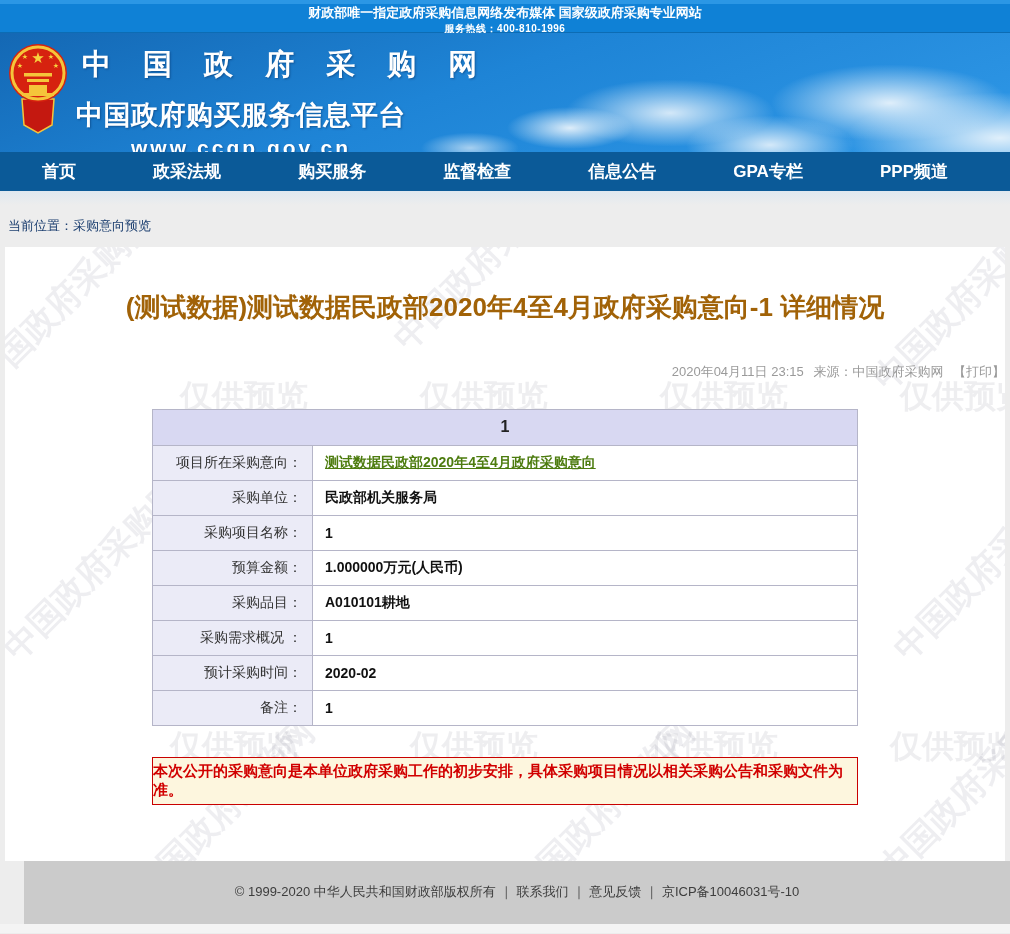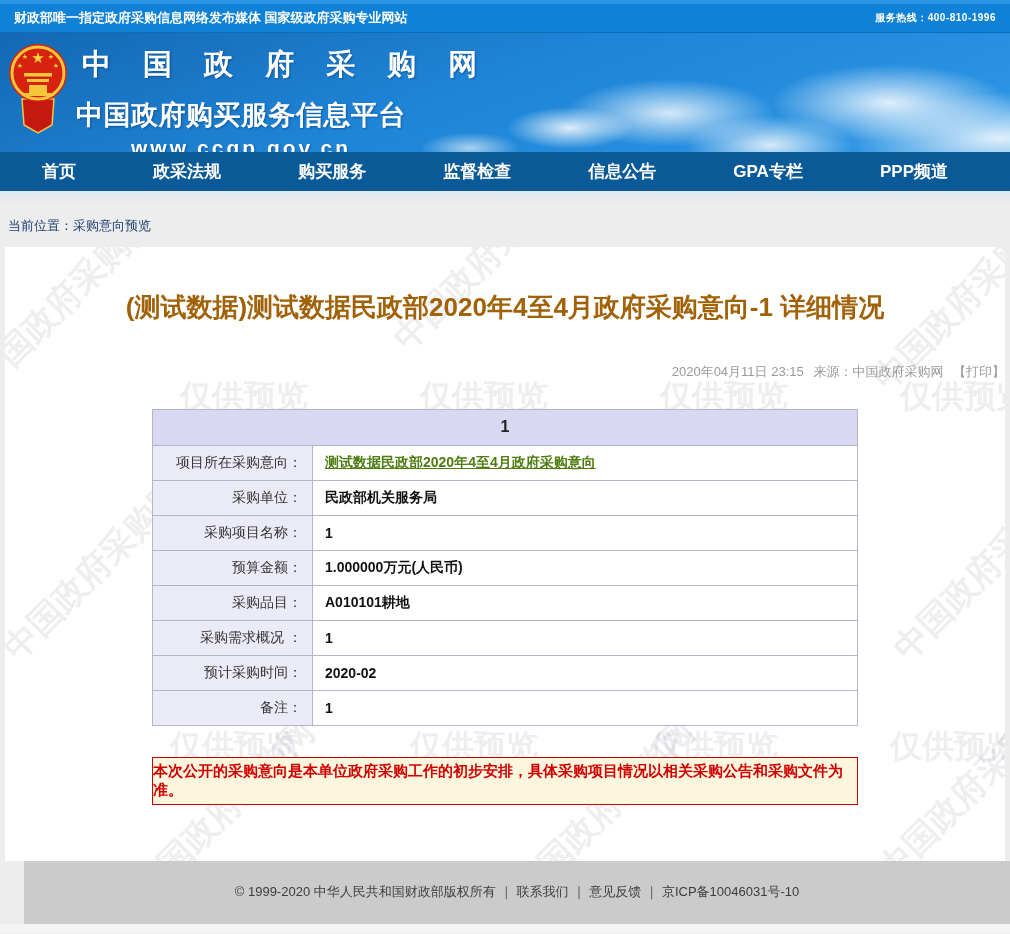--- a/index.html
+++ b/index.html
@@ -7,21 +7,21 @@
   body {
     font-family:"Liberation Sans","DejaVu Sans",sans-serif;
     background:#ededed; color:#333;
   }
 
   
   .top-strip { height:4px; background:#2b97e5; }
   .top-bar {
     height:29px; background:#0f81d6; color:#fff;
     display:flex; align-items:center; justify-content:space-between;
-    padding:0 14px; border-bottom:1px solid #0c6cb4;
+    padding:0 14px; border-bottom:1px solid #0c6cb4;flex-direction:column;
   }
   .top-bar .slogan { font-size:13px; font-weight:bold; }
   .top-bar .hotline { font-size:10px; font-weight:bold; letter-spacing:.5px; }
 
   
   .site-header {
     position:relative; height:119px; overflow:hidden;
     background:
       radial-gradient(90px 30px at 570px 95px, rgba(255,255,255,.85), rgba(255,255,255,0) 70%),
       radial-gradient(150px 48px at 670px 80px, rgba(255,255,255,.8), rgba(255,255,255,0) 70%),

